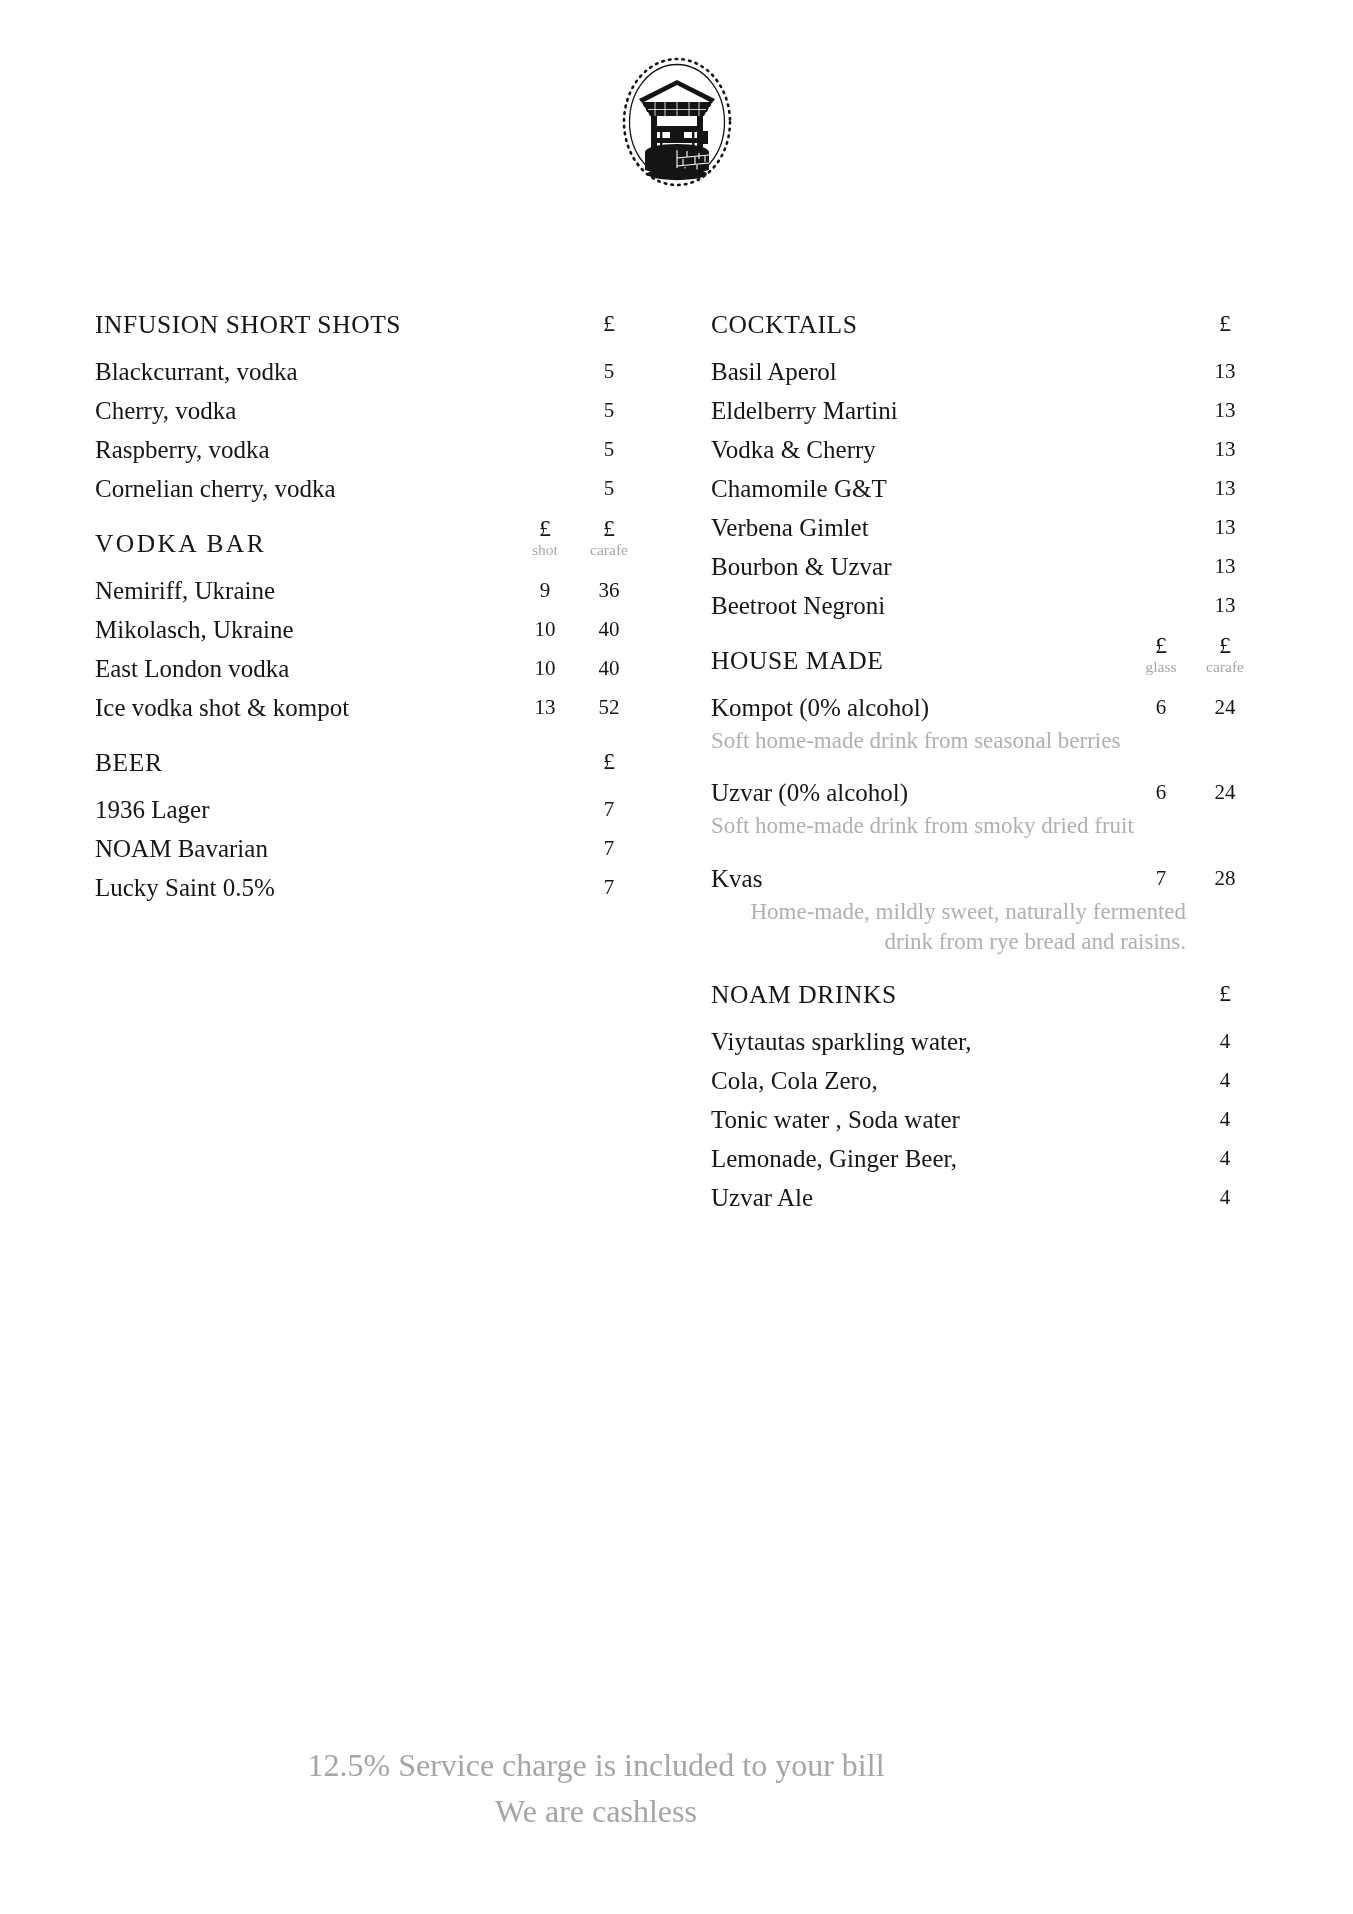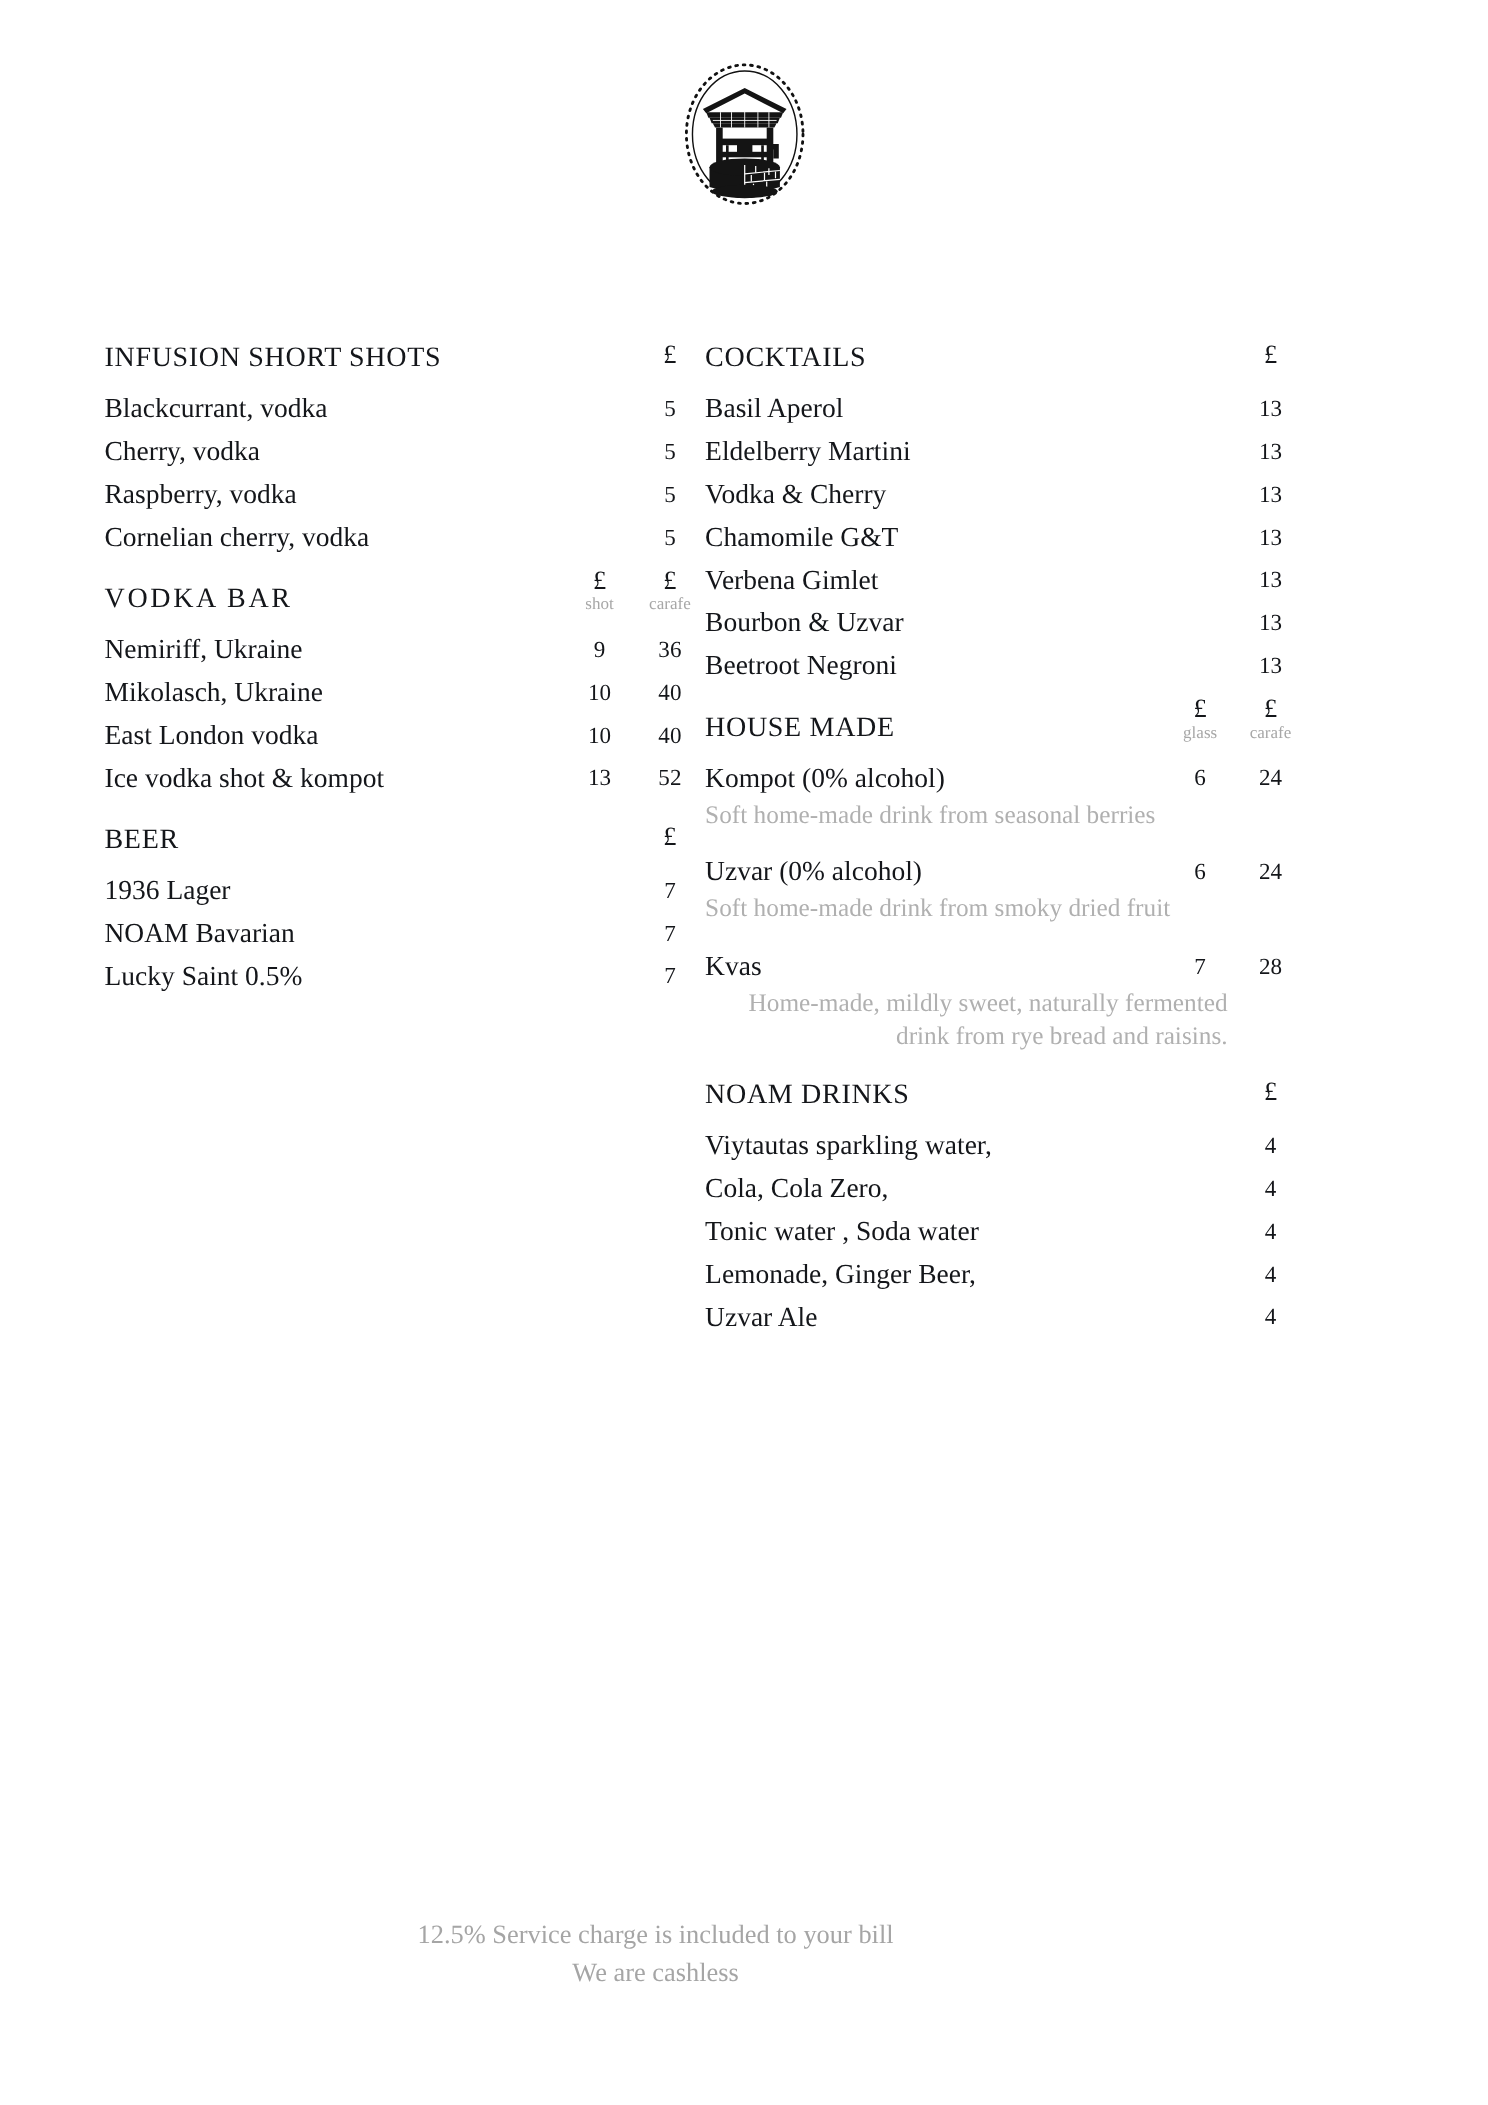--- a/index.html
+++ b/index.html
@@ -37,20 +37,21 @@
     top: 0;
     width: 1353px;
     height: 1914px;
   }
   .columns {
     position: absolute;
     left: 95px;
     top: 303px;
     width: 1163px;
     display: flex;
+    gap: 70px;
   }
   .col {
     width: 546px;
     flex: 0 0 546px;
   }
 
   
   .section { position: relative; }
   .section + .section { margin-top: 16px; }
 
@@ -149,21 +150,21 @@
   .gap-soft  { margin-top: 130px; }
 
   
   .footer {
     position: absolute;
     left: 0;
     top: 1742px;
     width: 1192px;
     text-align: center;
     color: #a5a5a5;
-    font-size: 24px;
+    font-size: 32px;
     line-height: 1.45;
   }
   .footer div { white-space: nowrap; }
 </style>
 </head>
 <body>
 
 <div class="sheet">
 
   <div class="logo-wrap">

